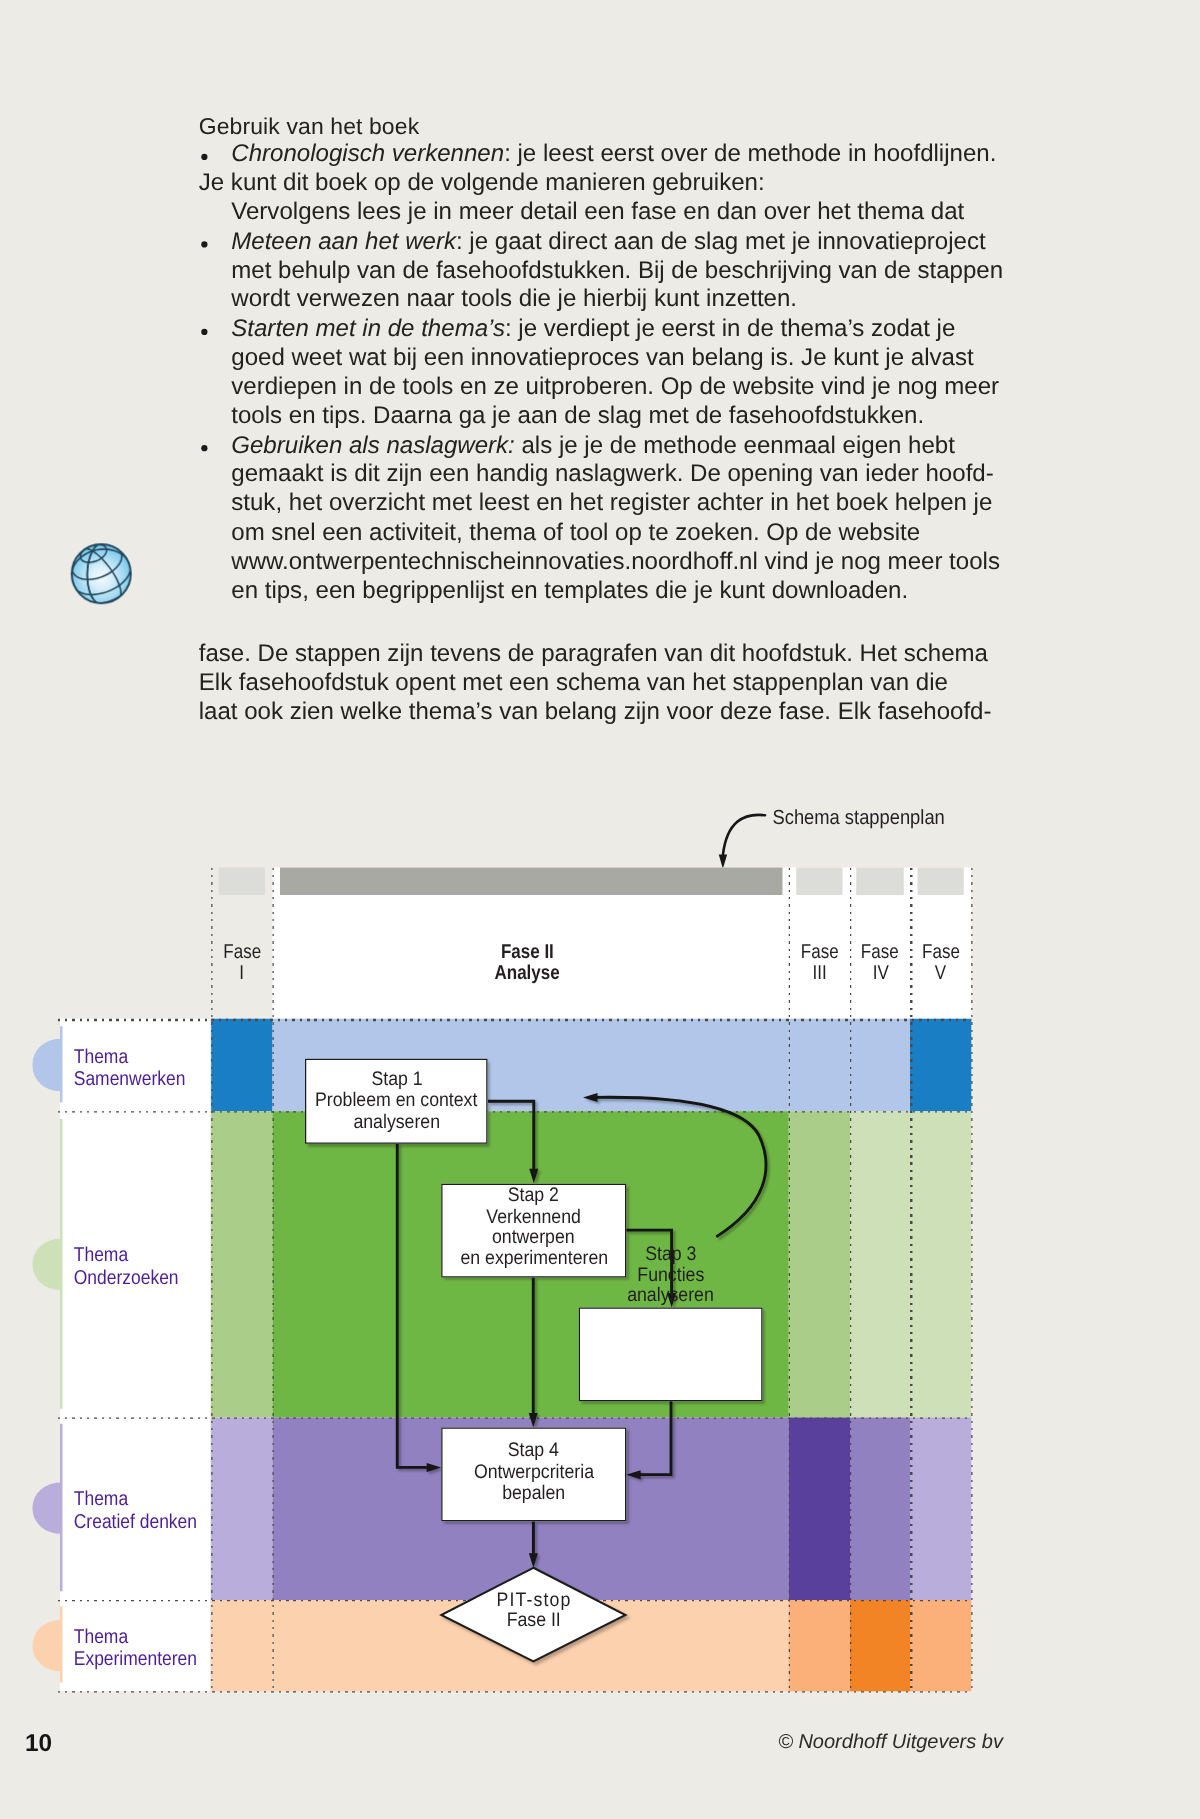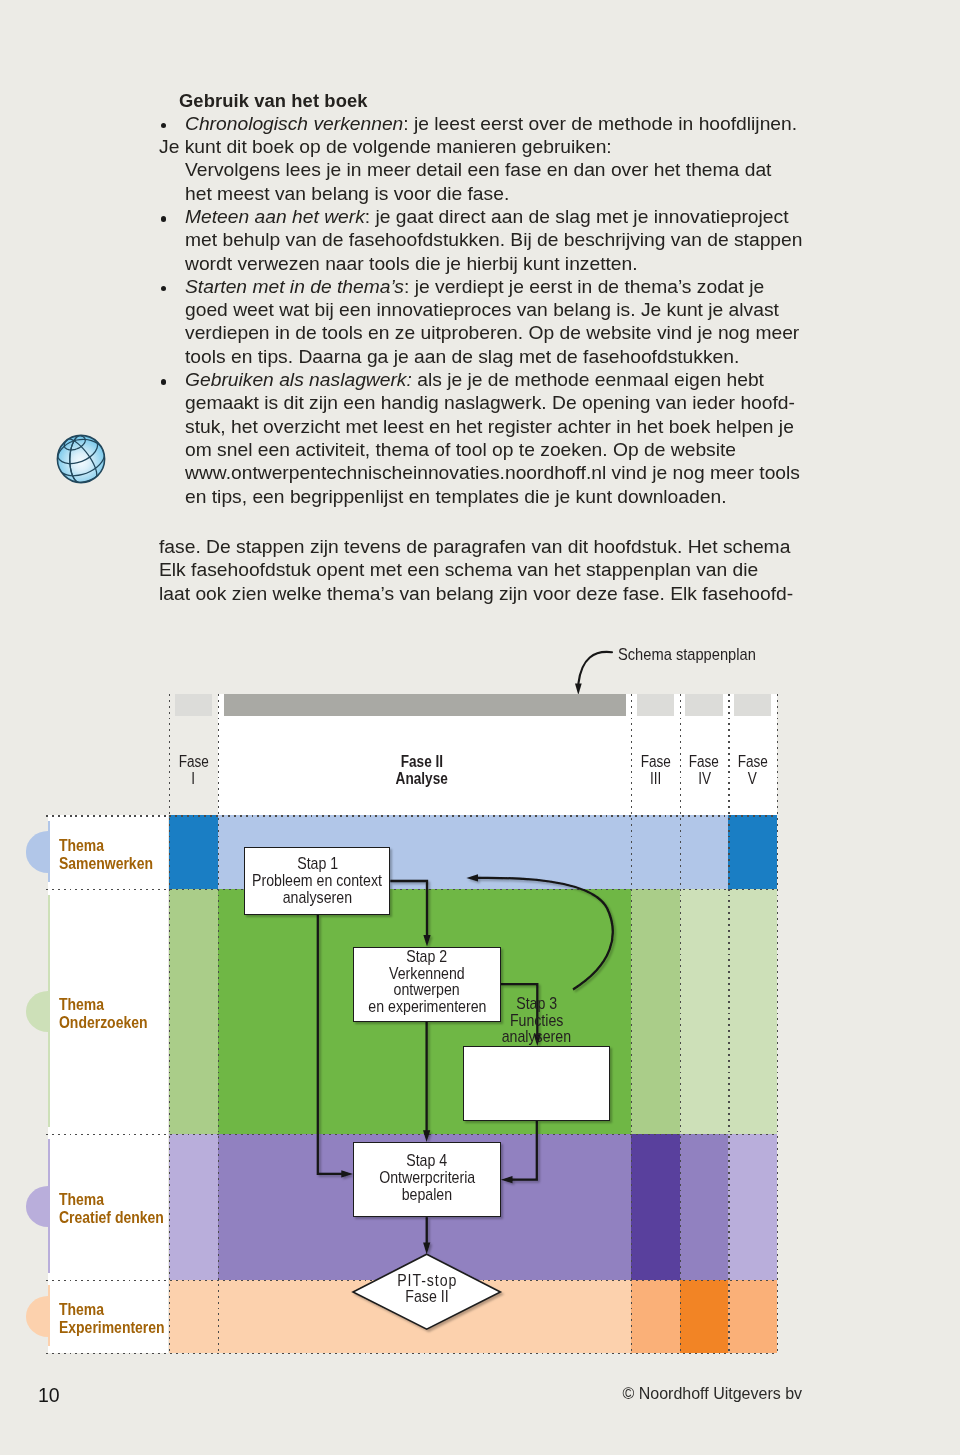--- a/index.html
+++ b/index.html
@@ -6,73 +6,72 @@
   html,body{margin:0;padding:0;}
   body{width:960px;height:1455px;background:#ecebe6;
        font-family:"Liberation Sans",sans-serif;position:relative;overflow:hidden;
        -webkit-font-smoothing:antialiased;transform:translateZ(0);}
   .page{position:absolute;left:0;top:0;width:960px;height:1455px;background:#ecebe6;transform:translateZ(0);}
 
   
   .txt{position:absolute;left:159px;top:88.5px;width:680px;color:#24221f;
        font-size:19.25px;}
   .ln{height:23.3px;line-height:23.3px;white-space:nowrap;}
-  .h1{font-weight:bold;font-size:18.35px;letter-spacing:.1px;margin-left:20px;}
+  .h1{font-weight:normal;font-size:18.35px;letter-spacing:.1px;}
   .ind{padding-left:26px;}
   .bullet-row{position:relative;}
   .bullet-row .bu{position:absolute;left:1.9px;top:11.2px;width:5.4px;height:5.4px;
         border-radius:50%;background:#1a1a1a;font-size:0;line-height:0;}
   .it{font-style:italic;}
   .gap{height:27.3px;}
 
   .globe-wrap{position:absolute;left:55px;top:433px;width:52px;height:52px;}
 
   
-  .pnum{position:absolute;left:38px;top:1383.8px;font-size:19.5px;font-weight:normal;color:#151515;}
-  .copy{position:absolute;left:622.5px;top:1385px;font-size:16px;color:#2b2a28;}
+  .pnum{position:absolute;left:20px;top:1383.8px;font-size:19.5px;font-weight:bold;color:#151515;}
+  .copy{position:absolute;left:622.5px;top:1385px;font-size:16px;color:#2b2a28;font-style:italic;}
 
 
   #diagwrap{position:absolute;left:0;top:0;width:960px;height:1455px;}
   .dtxt{font-family:"Liberation Sans",sans-serif;color:#231f20;}
   .cond{display:inline-block;transform:scaleX(.85);transform-origin:center;}
 
   .hdrcell{position:absolute;background:#ffffff;}
   .hdrcell.beige{background:#ecebe6;}
   .hdrbar{position:absolute;height:22px;}
   .phlabel{position:absolute;text-align:center;font-size:16px;line-height:16.6px;color:#231f20;}
 
   .gcell{position:absolute;}
   .vline{position:absolute;width:1.3px;
      background-image:repeating-linear-gradient(to bottom,#4a4a4a 0 1.9px,rgba(0,0,0,0) 1.9px 5.9px);}
   .hline{position:absolute;height:1.3px;
      background-image:repeating-linear-gradient(to right,#4a4a4a 0 1.9px,rgba(0,0,0,0) 1.9px 5.9px);}
 
   .thbox{position:absolute;background:#fff;}
   .thbar{position:absolute;width:2.3px;}
   .thell{position:absolute;border-radius:23px 0 0 23px / 21px 0 0 21px;}
-  .thtxt{position:absolute;left:58.8px;font-size:16px;line-height:18.1px;color:#a16207;font-weight:bold;}
+  .thtxt{position:absolute;left:58.8px;font-size:16px;line-height:18.1px;color:#4c1d95;}
 
   .sbox{position:absolute;background:#fff;border:1.6px solid #1c1c1c;box-sizing:border-box;
         box-shadow:2.2px 2.2px 2.0px rgba(0,0,0,.26);}
   .slabel{position:absolute;text-align:center;white-space:nowrap;
         font-size:15.7px;line-height:16.7px;color:#231f20;}
   .slabel .cond{display:inline-block;transform:scaleX(.903);transform-origin:center;}
 </style>
 </head>
 <body>
 
 <div class="page"></div>
 
 <div class="txt">
   <div class="ln h1">Gebruik van het boek</div>
   <div class="ln bullet-row ind"><span class="bu">•</span><span class="it">Chronologisch verkennen</span><span>: je leest eerst over de methode in hoofdlijnen.</span></div>
 
   <div class="ln">Je kunt dit boek op de volgende manieren gebruiken:</div>
   <div class="ln ind">Vervolgens lees je in meer detail een fase en dan over het thema dat</div>
-  <div class="ln ind">het meest van belang is voor die fase.</div>
 
   <div class="ln bullet-row ind"><span class="bu">•</span><span class="it">Meteen aan het werk</span><span>: je gaat direct aan de slag met je innovatieproject</span></div>
   <div class="ln ind">met behulp van de fasehoofdstukken. Bij de beschrijving van de stappen</div>
   <div class="ln ind">wordt verwezen naar tools die je hierbij kunt inzetten.</div>
 
   <div class="ln bullet-row ind"><span class="bu">•</span><span class="it">Starten met in de thema’s</span><span>: je verdiept je eerst in de thema’s zodat je</span></div>
   <div class="ln ind">goed weet wat bij een innovatieproces van belang is. Je kunt je alvast</div>
   <div class="ln ind">verdiepen in de tools en ze uitproberen. Op de website vind je nog meer</div>
   <div class="ln ind">tools en tips. Daarna ga je aan de slag met de fasehoofdstukken.</div>
 

